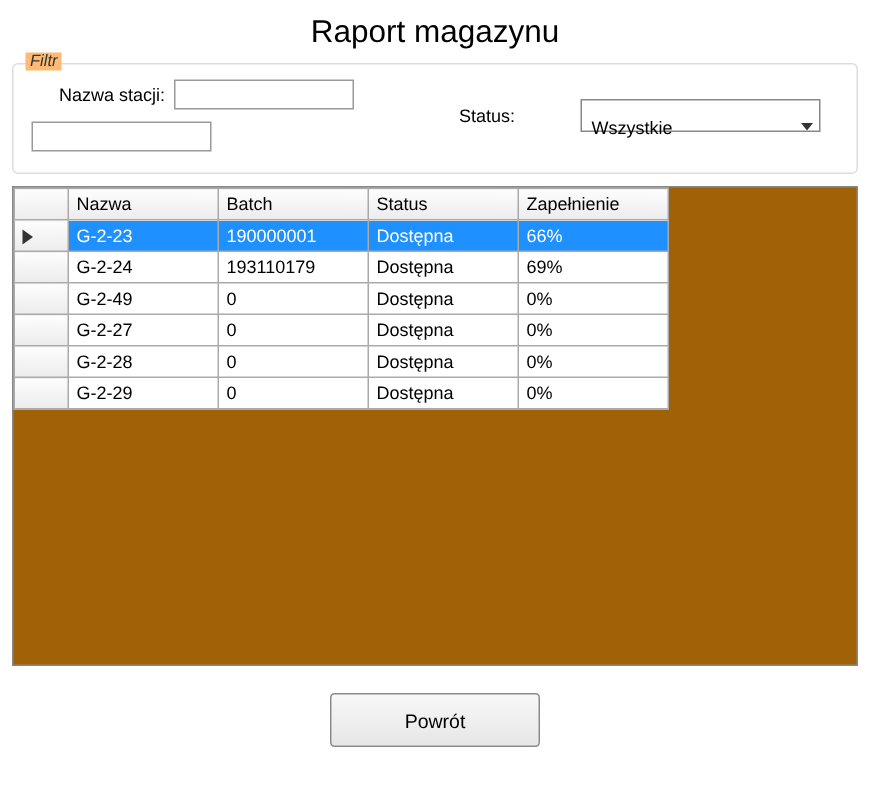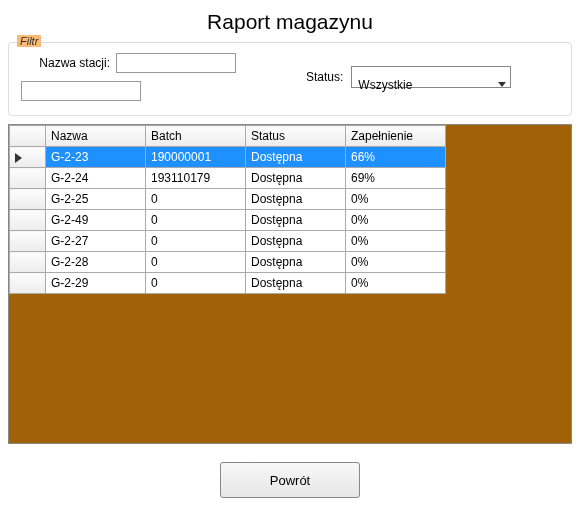--- a/index.html
+++ b/index.html
@@ -58,20 +58,21 @@
     width: 120px;
     height: 20px;
     border: 1px solid #999;
     padding: 1px 3px;
     font-size: 12px;
   }
   .filter-right {
     display: flex;
     align-items: center;
     margin-left: 70px;
+    gap: 36px;
   }
   .filter-right label {
     padding-right: 8px;
     font-size: 12px;
   }
   .combo {
     width: 160px;
     height: 22px;
     border: 1px solid #888;
     background: #fff;
@@ -199,27 +200,20 @@
         </tr>
         <tr>
           <td class="rowhdr col-sel"></td>
           <td class="col-name">G-2-24</td>
           <td class="col-batch">193110179</td>
           <td class="col-status">Dostępna</td>
           <td class="col-fill">69%</td>
         </tr>
         <tr>
           <td class="rowhdr col-sel"></td>
-          <td class="col-name">G-2-25</td>
-          <td class="col-batch">0</td>
-          <td class="col-status">Dostępna</td>
-          <td class="col-fill">0%</td>
-        </tr>
-        <tr>
-          <td class="rowhdr col-sel"></td>
           <td class="col-name">G-2-49</td>
           <td class="col-batch">0</td>
           <td class="col-status">Dostępna</td>
           <td class="col-fill">0%</td>
         </tr>
         <tr>
           <td class="rowhdr col-sel"></td>
           <td class="col-name">G-2-27</td>
           <td class="col-batch">0</td>
           <td class="col-status">Dostępna</td>

